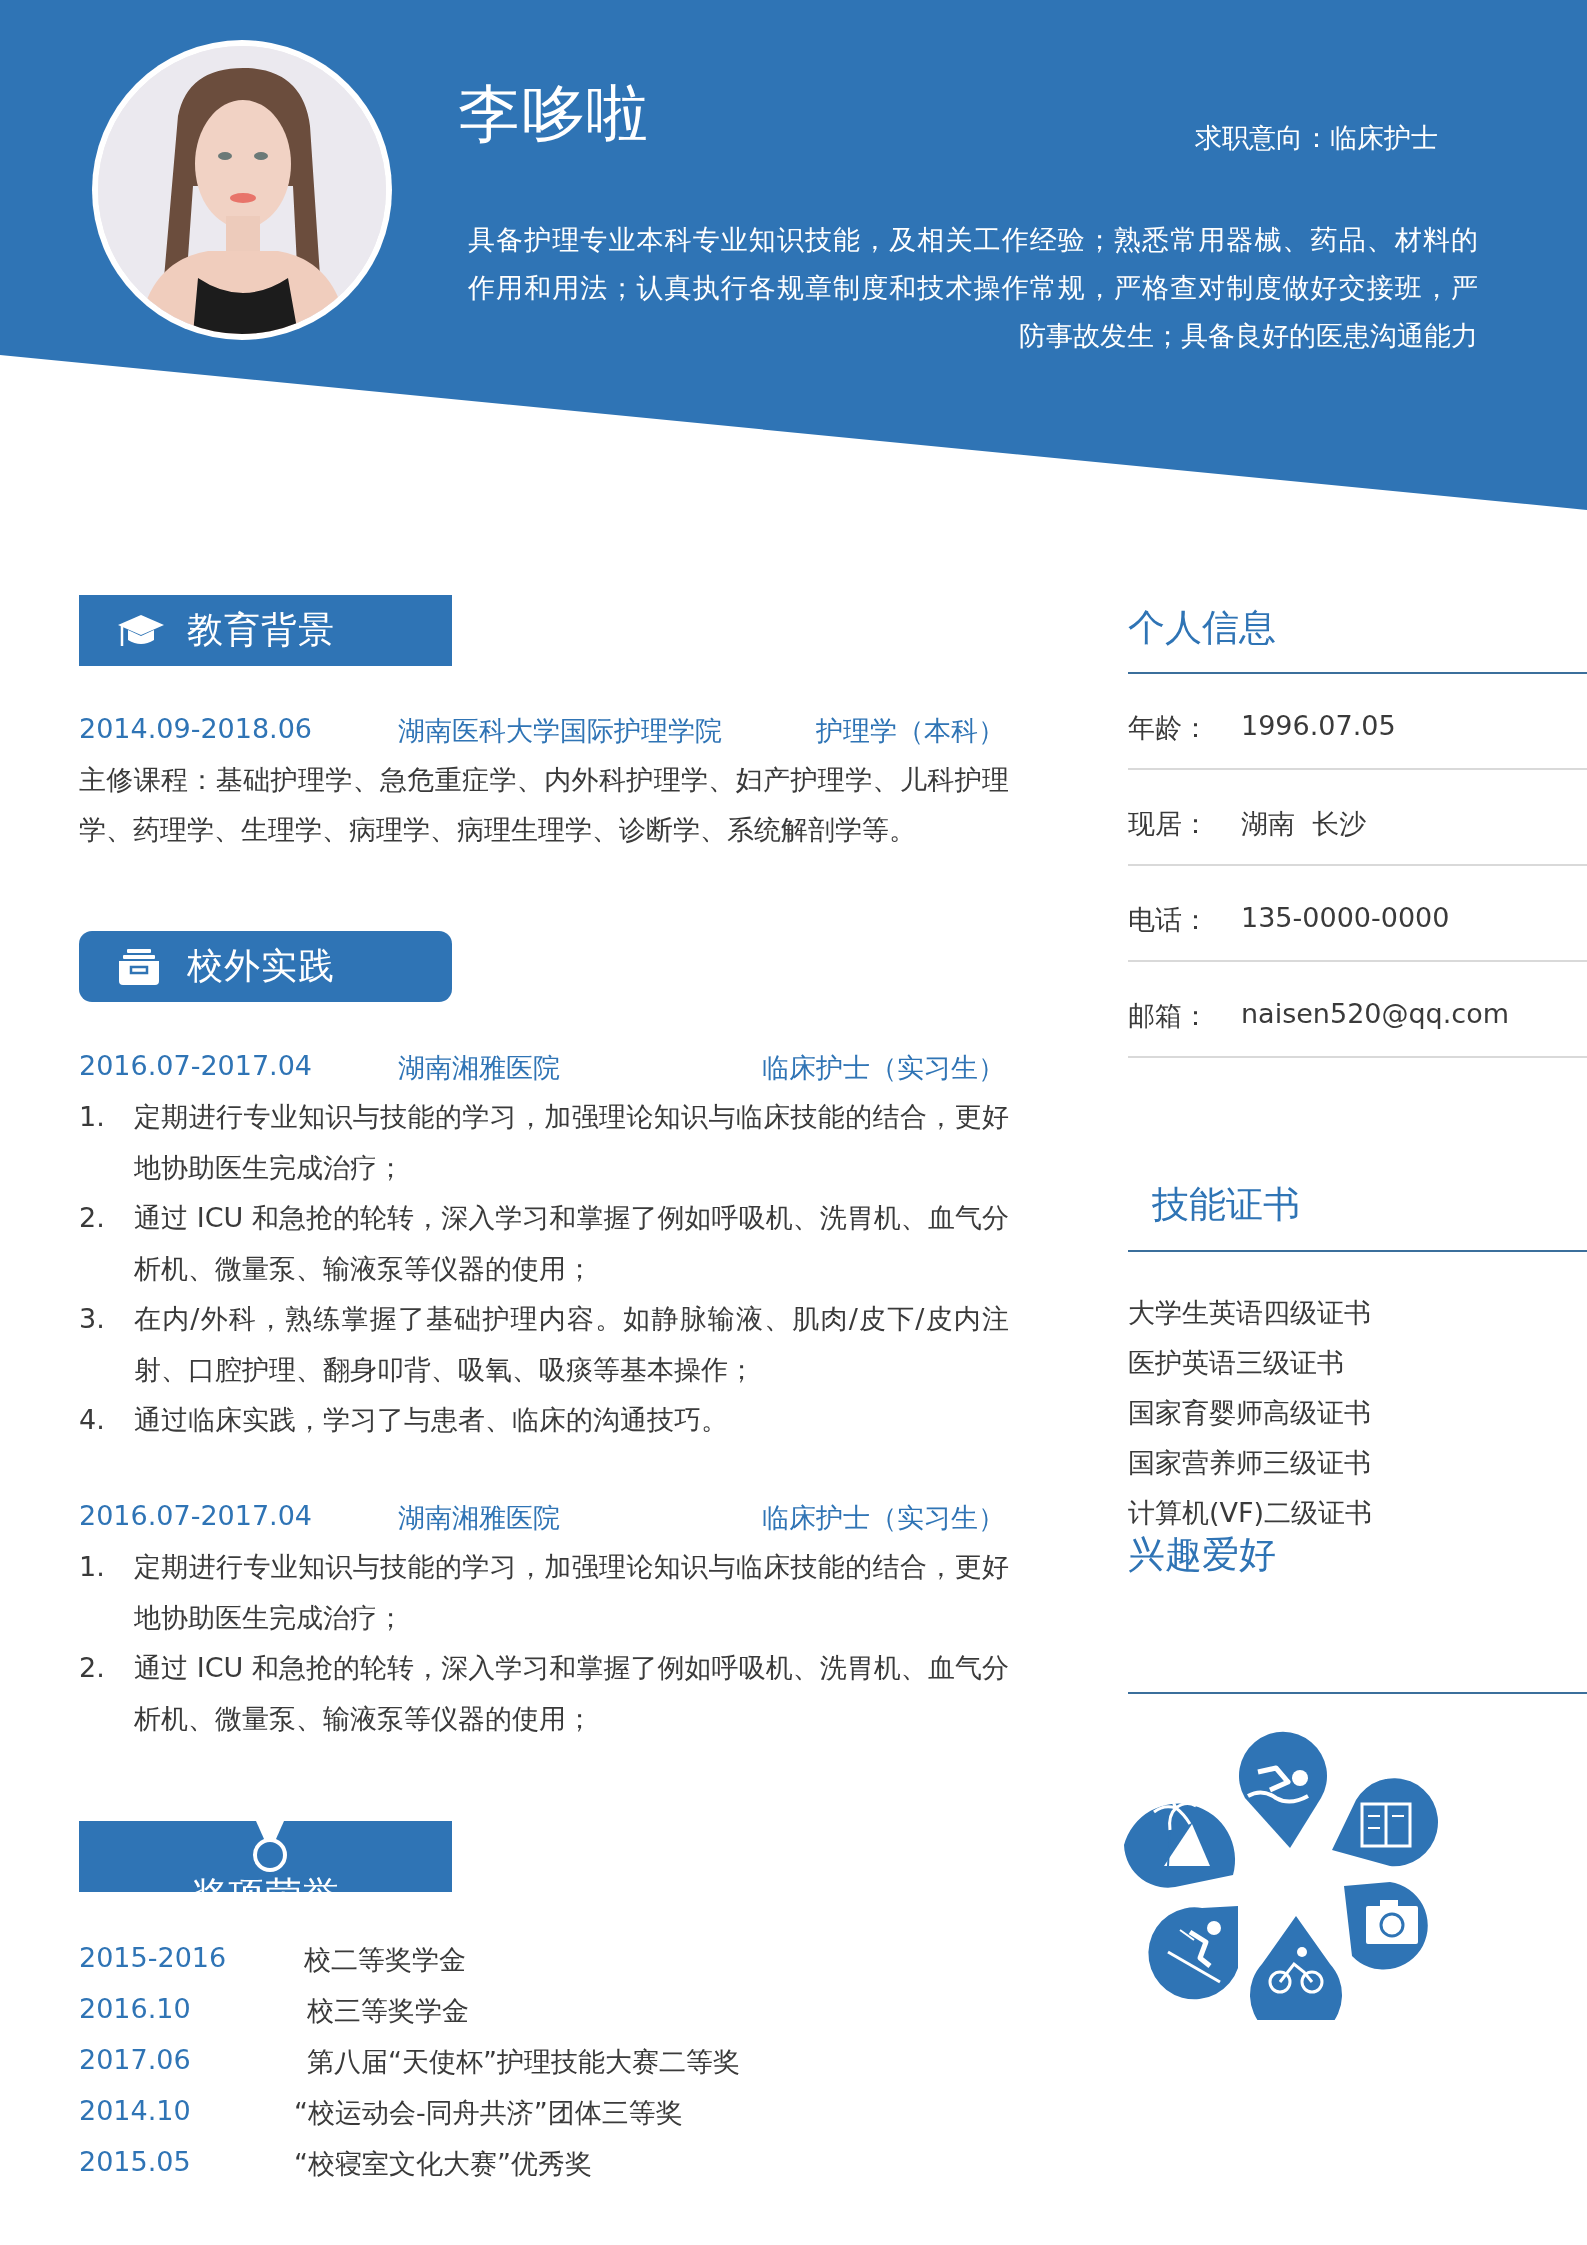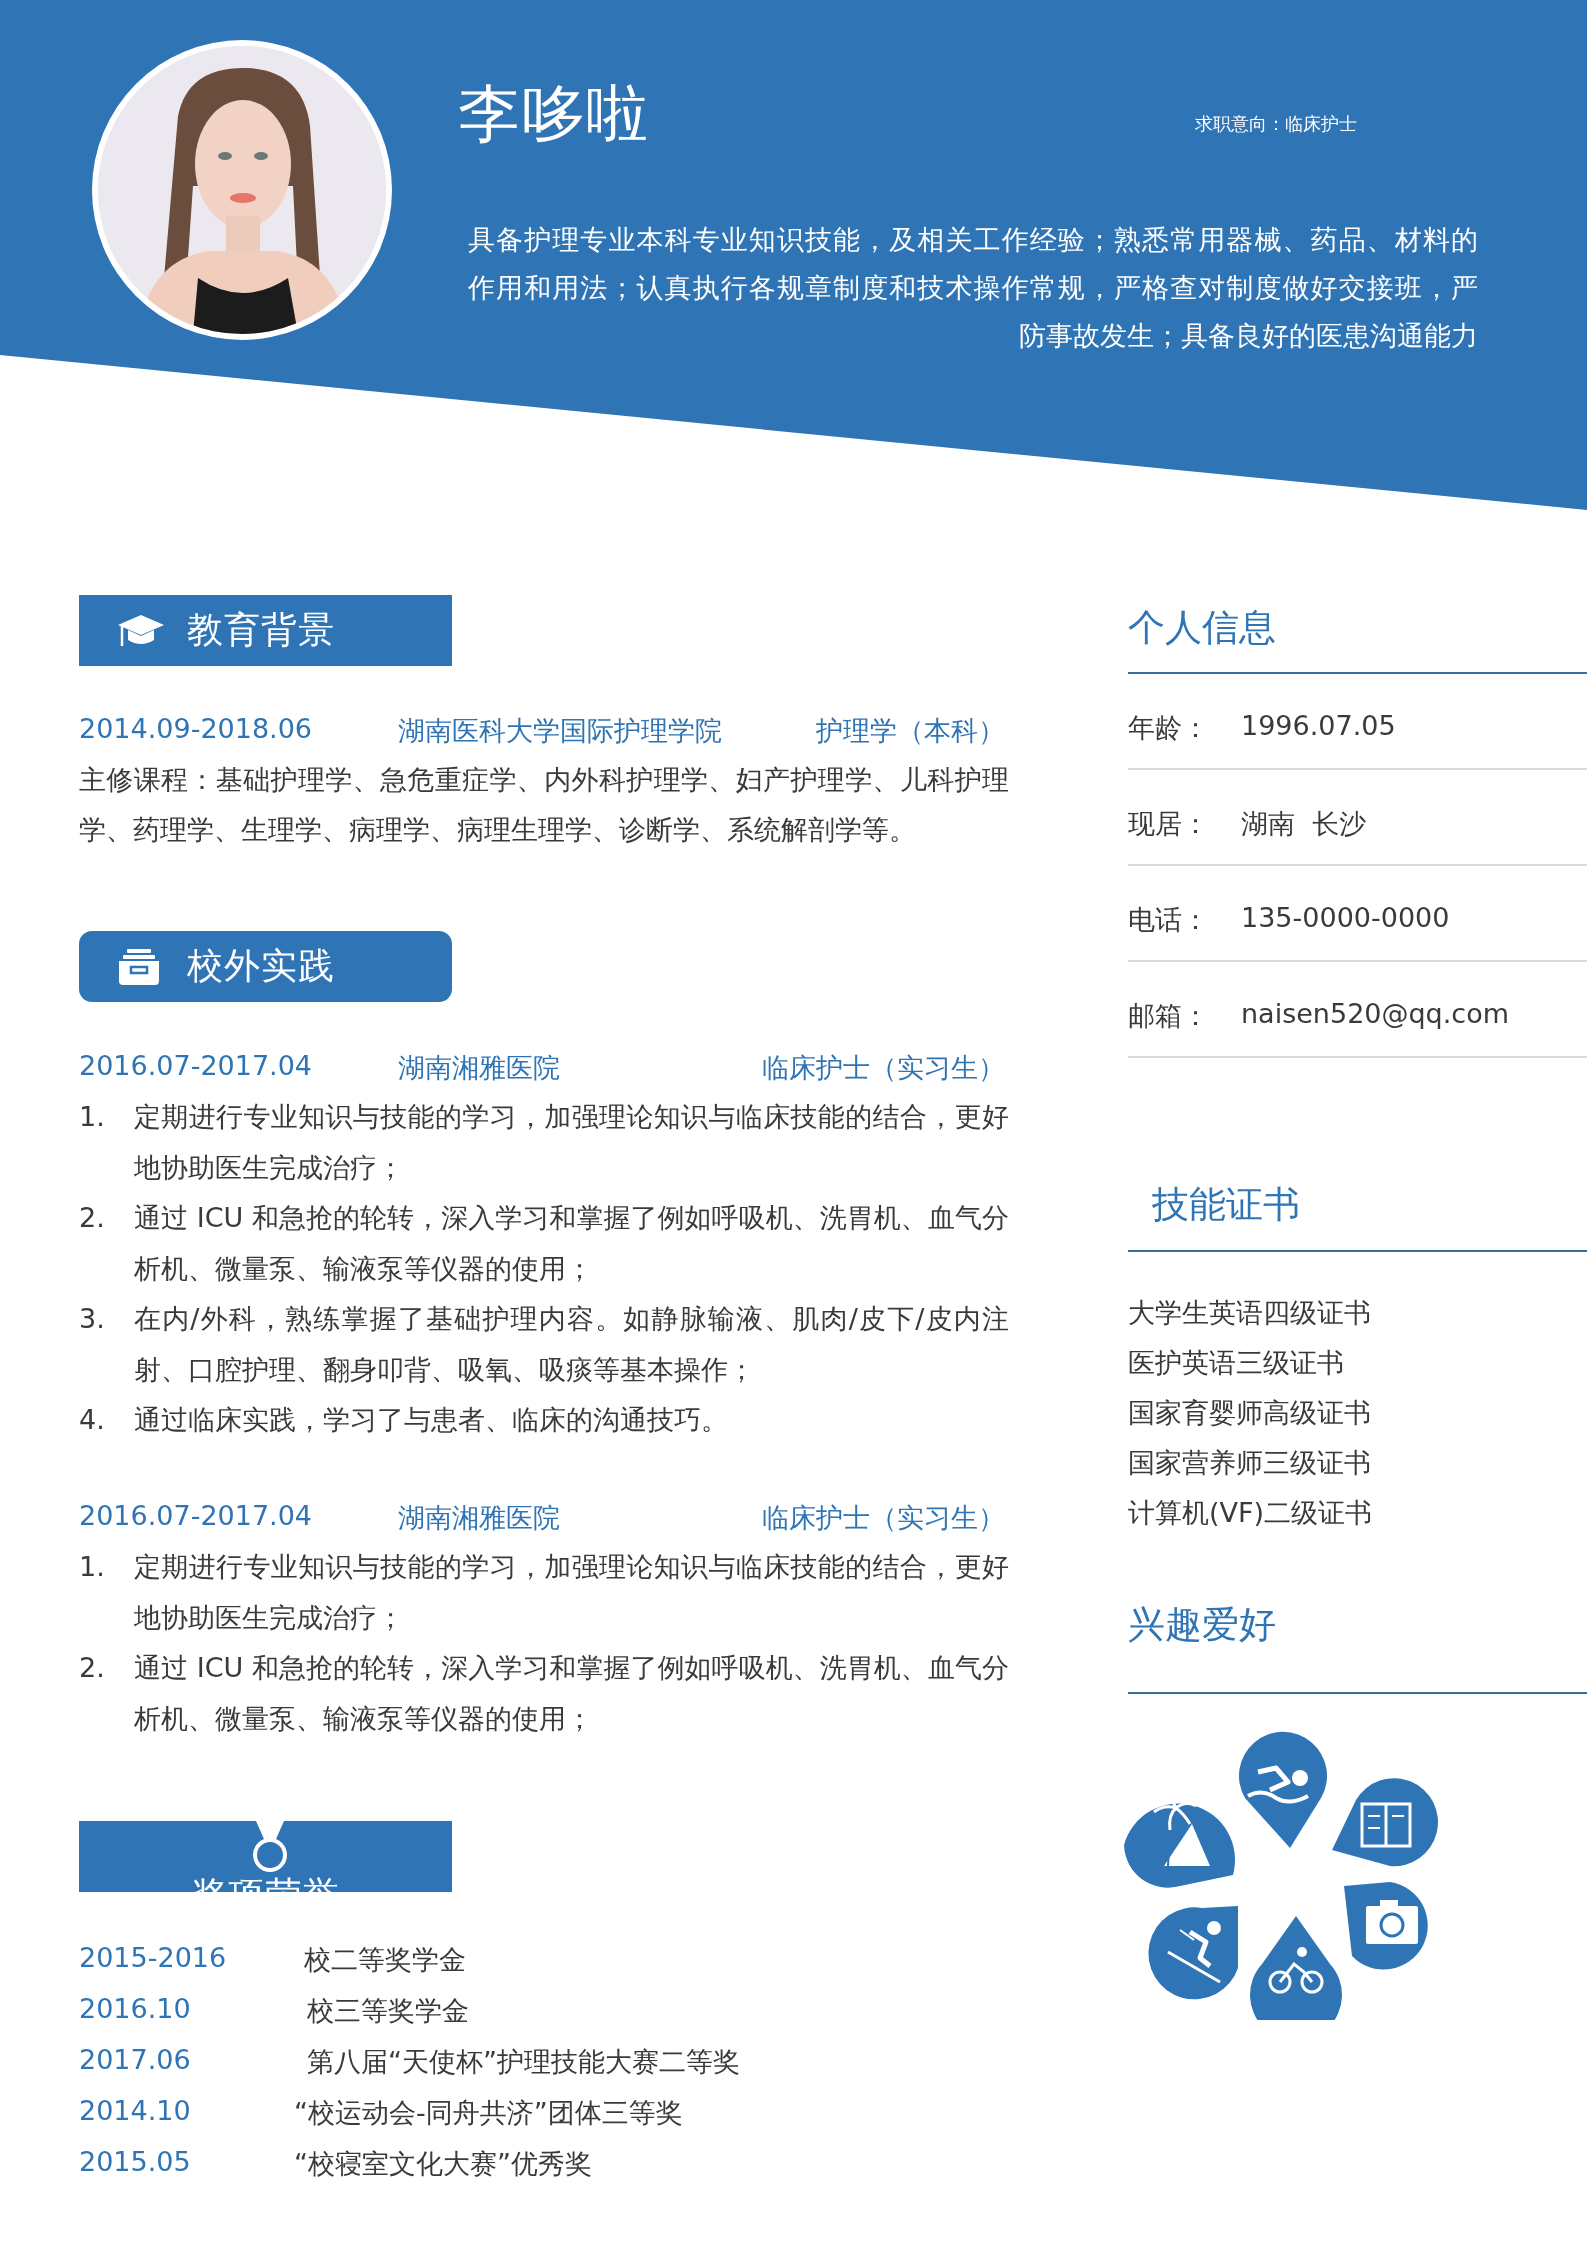--- a/index.html
+++ b/index.html
@@ -7,21 +7,21 @@
   body { position: relative; font-family: "DejaVu Sans", "Liberation Sans", sans-serif; color: #3a3a3a; }
 
   .banner { position: absolute; left: 0; top: 0; width: 1587px; height: 520px; }
   .banner svg { display: block; }
 
   .avatar { position: absolute; left: 92px; top: 40px; width: 300px; height: 300px; border-radius: 50%;
             background: #ffffff; padding: 6px; }
   .avatar-inner { width: 100%; height: 100%; border-radius: 50%; overflow: hidden; background: #ebe9ef; position: relative; }
 
   .name { position: absolute; left: 458px; top: 72px; font-size: 62px; color: #ffffff; letter-spacing: 2px; font-weight: 400; }
-  .objective { position: absolute; left: 1195px; top: 112px; font-size: 18px; color: #ffffff; }
+  .objective { position: absolute; left: 1195px; top: 120px; font-size: 27px; color: #ffffff; }
   .summary { position: absolute; left: 468px; top: 216px; width: 1010px; font-size: 27px; line-height: 48px; color: #ffffff; text-align: right; }
   .summary span { display: block; text-align: justify; text-align-last: justify; }
   .summary span.last { text-align: right; text-align-last: right; }
 
   .sec-header { position: absolute; left: 79px; width: 373px; height: 71px; background: #2f74b5;
                 display: flex; align-items: center; }
   .sec-header .ico { width: 70px; margin-left: 38px; height: 50px; display: flex; align-items: center; }
   .sec-header .ttl { color: #fff; font-size: 36px; margin-left: 0px; letter-spacing: 1px; }
 
   .blue { color: #2f74b5; }
@@ -190,21 +190,21 @@
 <div class="side-title" style="top:1180px;margin-left:24px;">技能证书</div>
 <div class="side-line" style="top:1250px;"></div>
 <div class="certs">
   <div>大学生英语四级证书</div>
   <div>医护英语三级证书</div>
   <div>国家育婴师高级证书</div>
   <div>国家营养师三级证书</div>
   <div>计算机(VF)二级证书</div>
 </div>
 
-<div class="side-title" style="top:1600px;">兴趣爱好</div>
+<div class="side-title" style="top:1530px;">兴趣爱好</div>
 <div class="side-line" style="top:1692px;"></div>
 
 <div class="hobbies">
   <svg width="360" height="300" viewBox="0 0 360 300">
 
     <g>
       <path d="M14 125 A44 44 0 1 1 123 155 L70 166 A44 44 0 0 1 14 125 Z" fill="#2f74b5"></path>
       <path d="M60 110 Q58 95 66 88" stroke="#fff" stroke-width="3" fill="none"></path>
       <path d="M66 88 Q54 84 44 92 M66 88 Q76 80 86 86 M66 88 Q60 78 66 72 M66 88 Q74 94 80 104" stroke="#fff" stroke-width="3" fill="none"></path>
       <polygon points="54,146 82,104 100,146" fill="#fff"></polygon>

